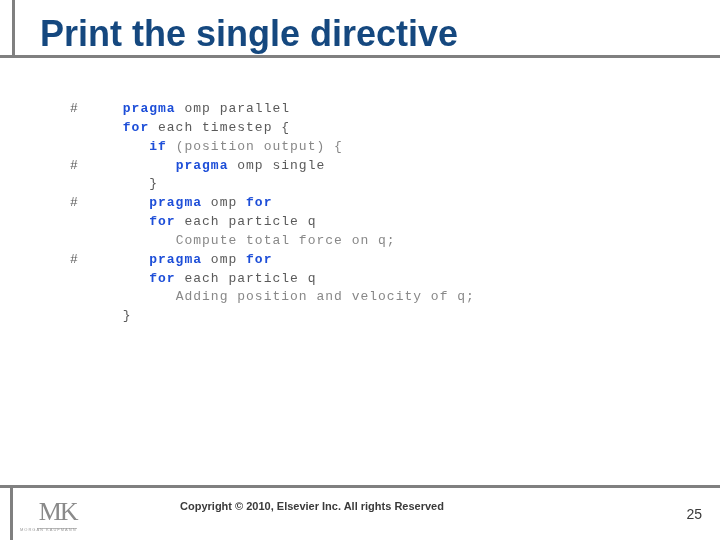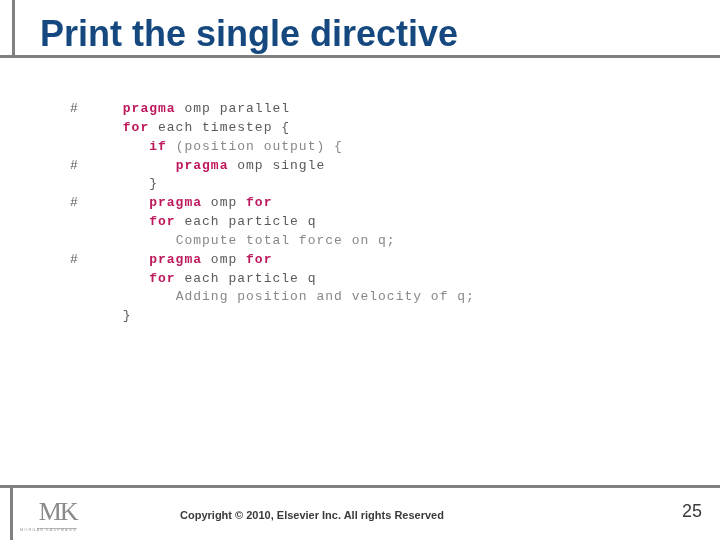--- a/index.html
+++ b/index.html
@@ -5,31 +5,31 @@
   * { margin: 0; padding: 0; box-sizing: border-box; }
   html, body { width: 720px; height: 540px; font-family: Arial, Helvetica, sans-serif; background: #fff; }
   .slide { width: 720px; height: 540px; position: relative; overflow: hidden; }
   .header-area { position: relative; padding-top: 8px; }
   .top-rule-short { position: absolute; left: 10px; top: 0; width: 5px; height: 58px; border-right: 3px solid #808080; }
   .top-rule-h { position: absolute; left: 0; top: 55px; width: 720px; height: 3px; background: #808080; }
   .title { padding: 5px 0 0 40px; font-size: 36px; font-weight: bold; color: #15487f; letter-spacing: 0px; }
   .title .italic { }
   .content { position: absolute; left: 70px; top: 100px; width: 600px; font-family: "Courier New", Courier, monospace; font-size: 13px; color: #5a5a5a; letter-spacing: 1px; line-height: 1.45; }
   .content .hash { position: absolute; left: 0; }
-  .content .b { font-weight: bold; color: #be185d; font-style: normal; }
+  .content .b { font-weight: bold; color: #1d4ed8; font-style: normal; }
   .content .gray { color: #888; }
   .line { white-space: pre; }
   .footer-rule { position: absolute; left: 0; bottom: 52px; width: 720px; height: 3px; background: #808080; }
   .footer-rule-short { position: absolute; left: 10px; bottom: 0; width: 3px; height: 52px; background: #808080; }
   .logo { position: absolute; left: 20px; bottom: 8px; display: flex; flex-direction: column; align-items: flex-end; }
   .logo-text { font-size: 26px; color: #8a8a8a; letter-spacing: -2px; font-weight: 300; font-family: "Times New Roman", serif; }
   .logo-sub { font-size: 4px; color: #999; letter-spacing: 1px; margin-top: -2px; }
   .logo-line { width: 40px; height: 1px; background: #bbb; margin-top: 1px; }
-  .copyright { position: absolute; left: 0; bottom: 19px; width: 624px; text-align: center; font-size: 11px; font-weight: bold; color: #3a3a3a; }
-  .page-num { position: absolute; right: 18px; bottom: 18px; font-size: 18px; color: #3a3a3a; }
+  .copyright { position: absolute; left: 0; bottom: 28px; width: 624px; text-align: center; font-size: 11px; font-weight: bold; color: #3a3a3a; }
+  .page-num { position: absolute; right: 18px; bottom: 18px; font-size: 14px; color: #3a3a3a; }
 </style>
 </head>
 <body>
 
 <div class="slide">
 
   <div class="header-area">
     <div class="top-rule-short"></div>
     <div class="top-rule-h"></div>
     <h1 class="title">

